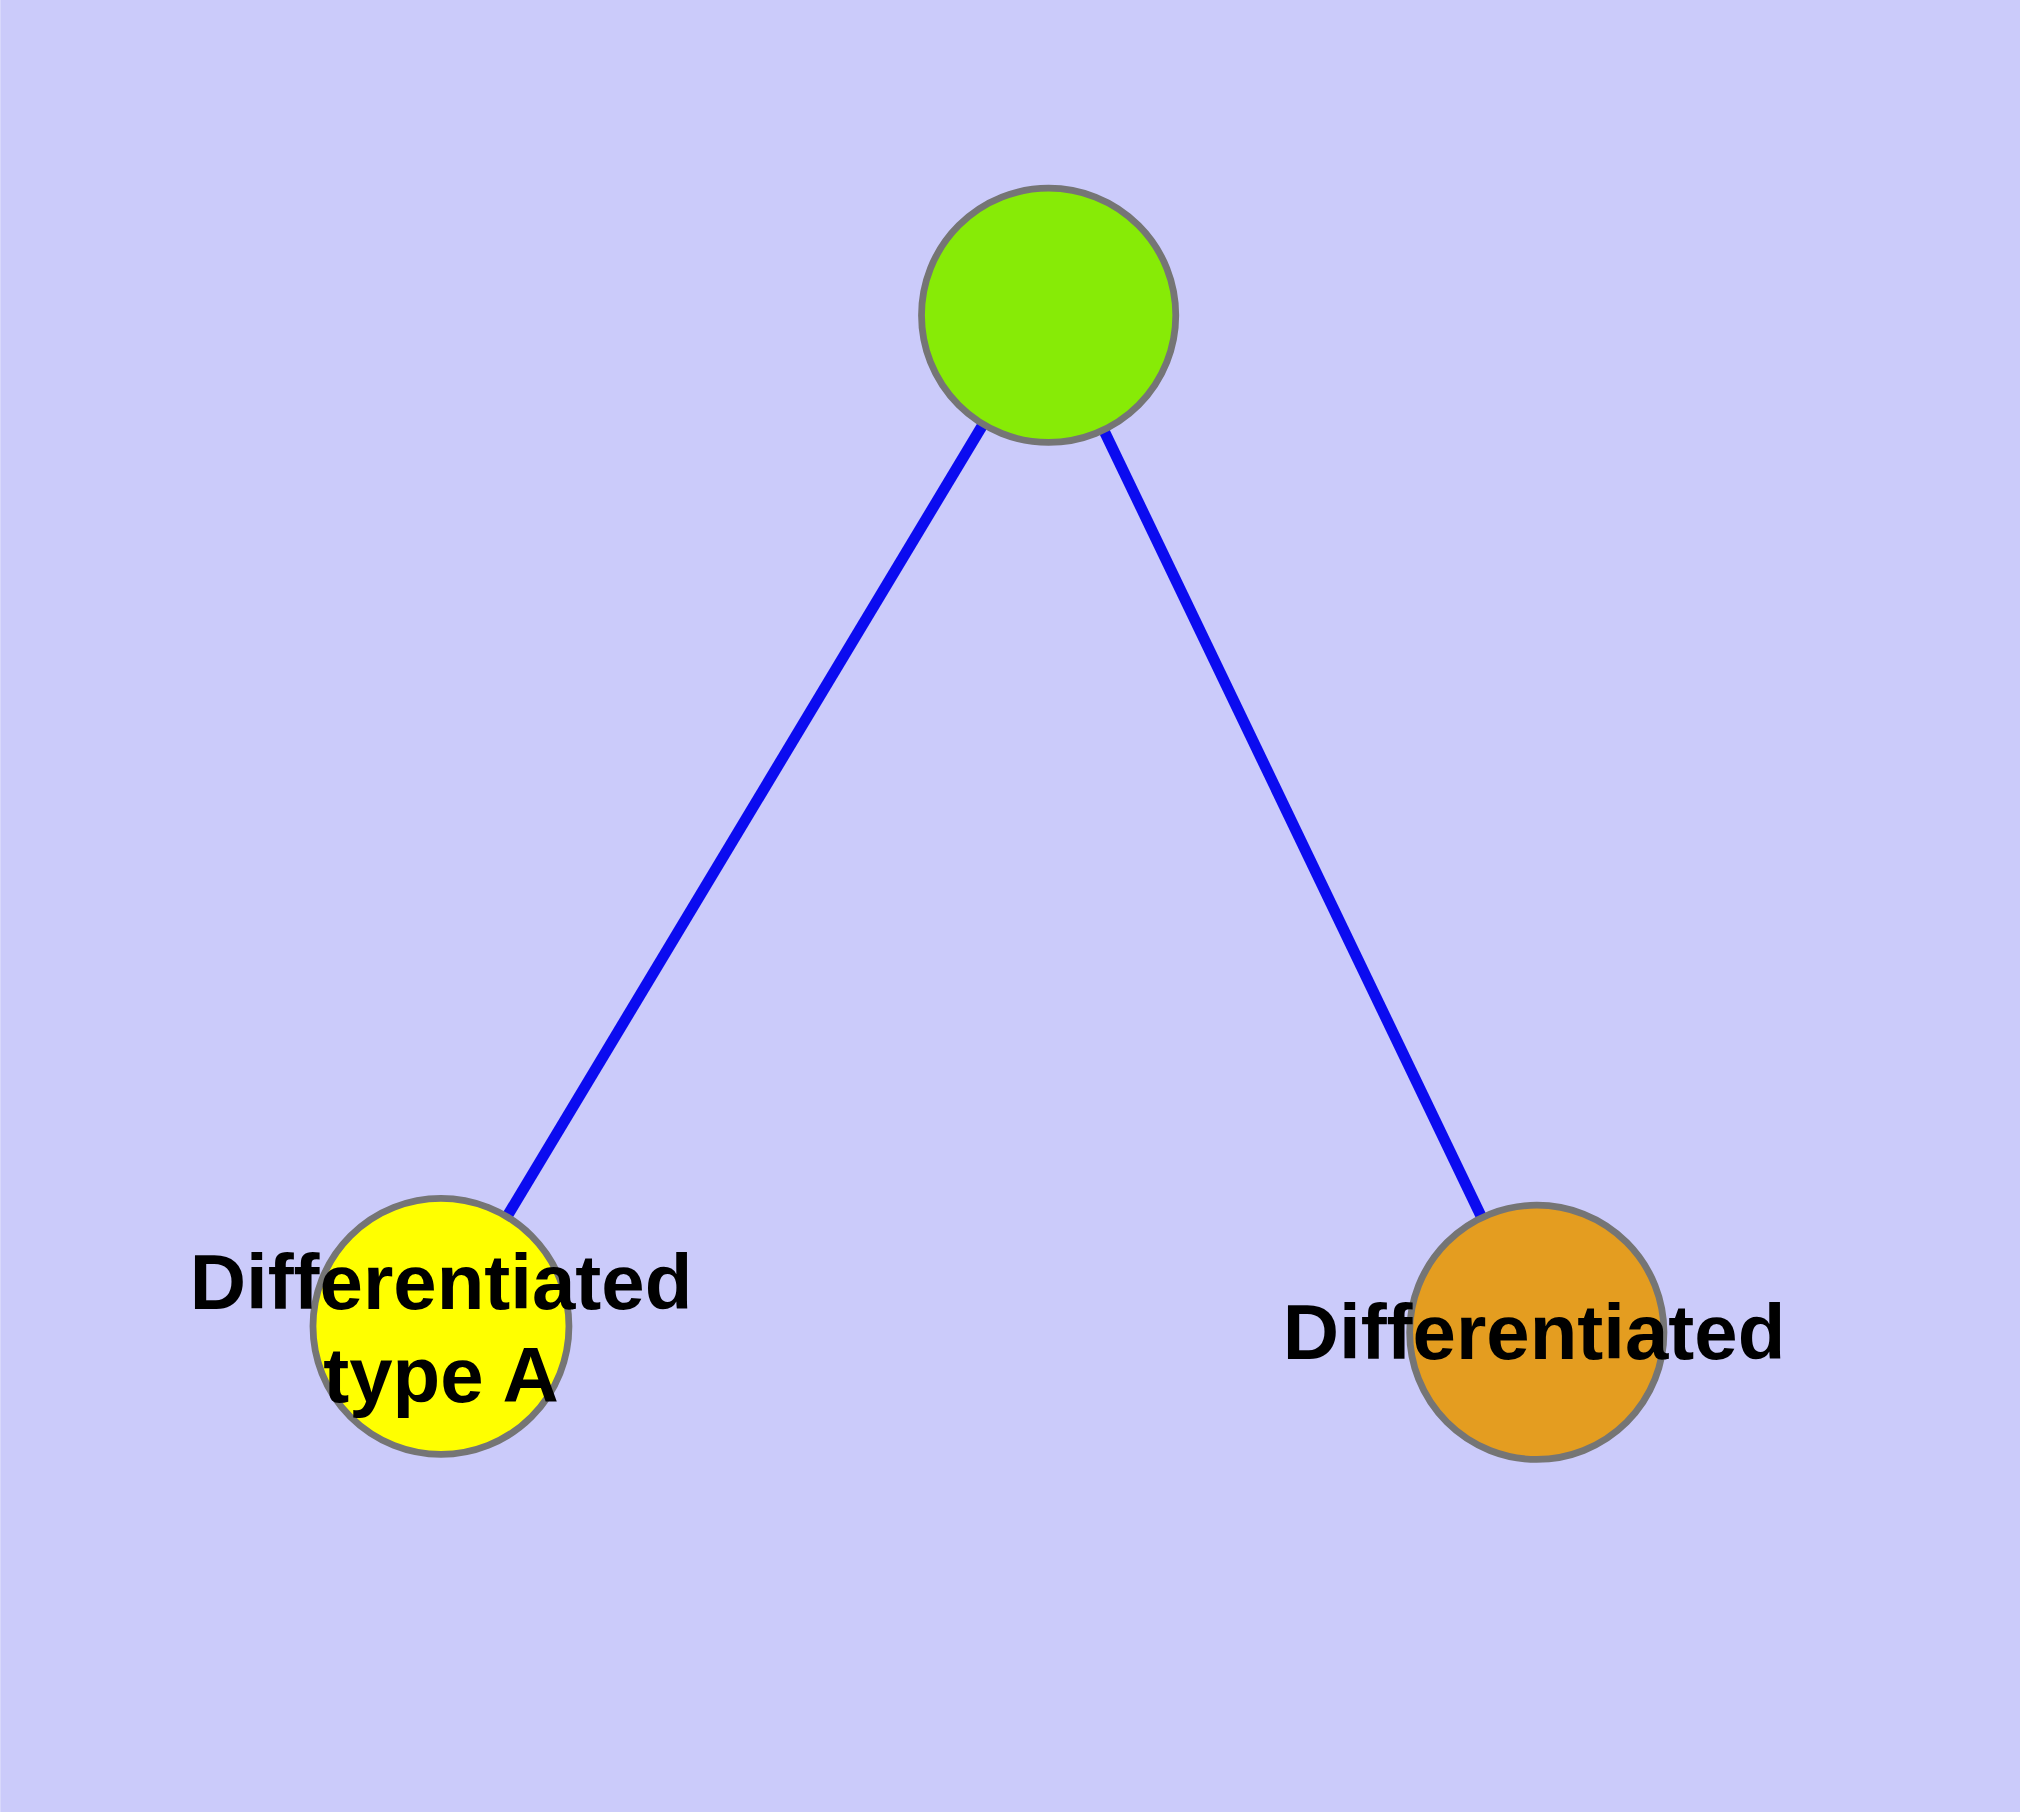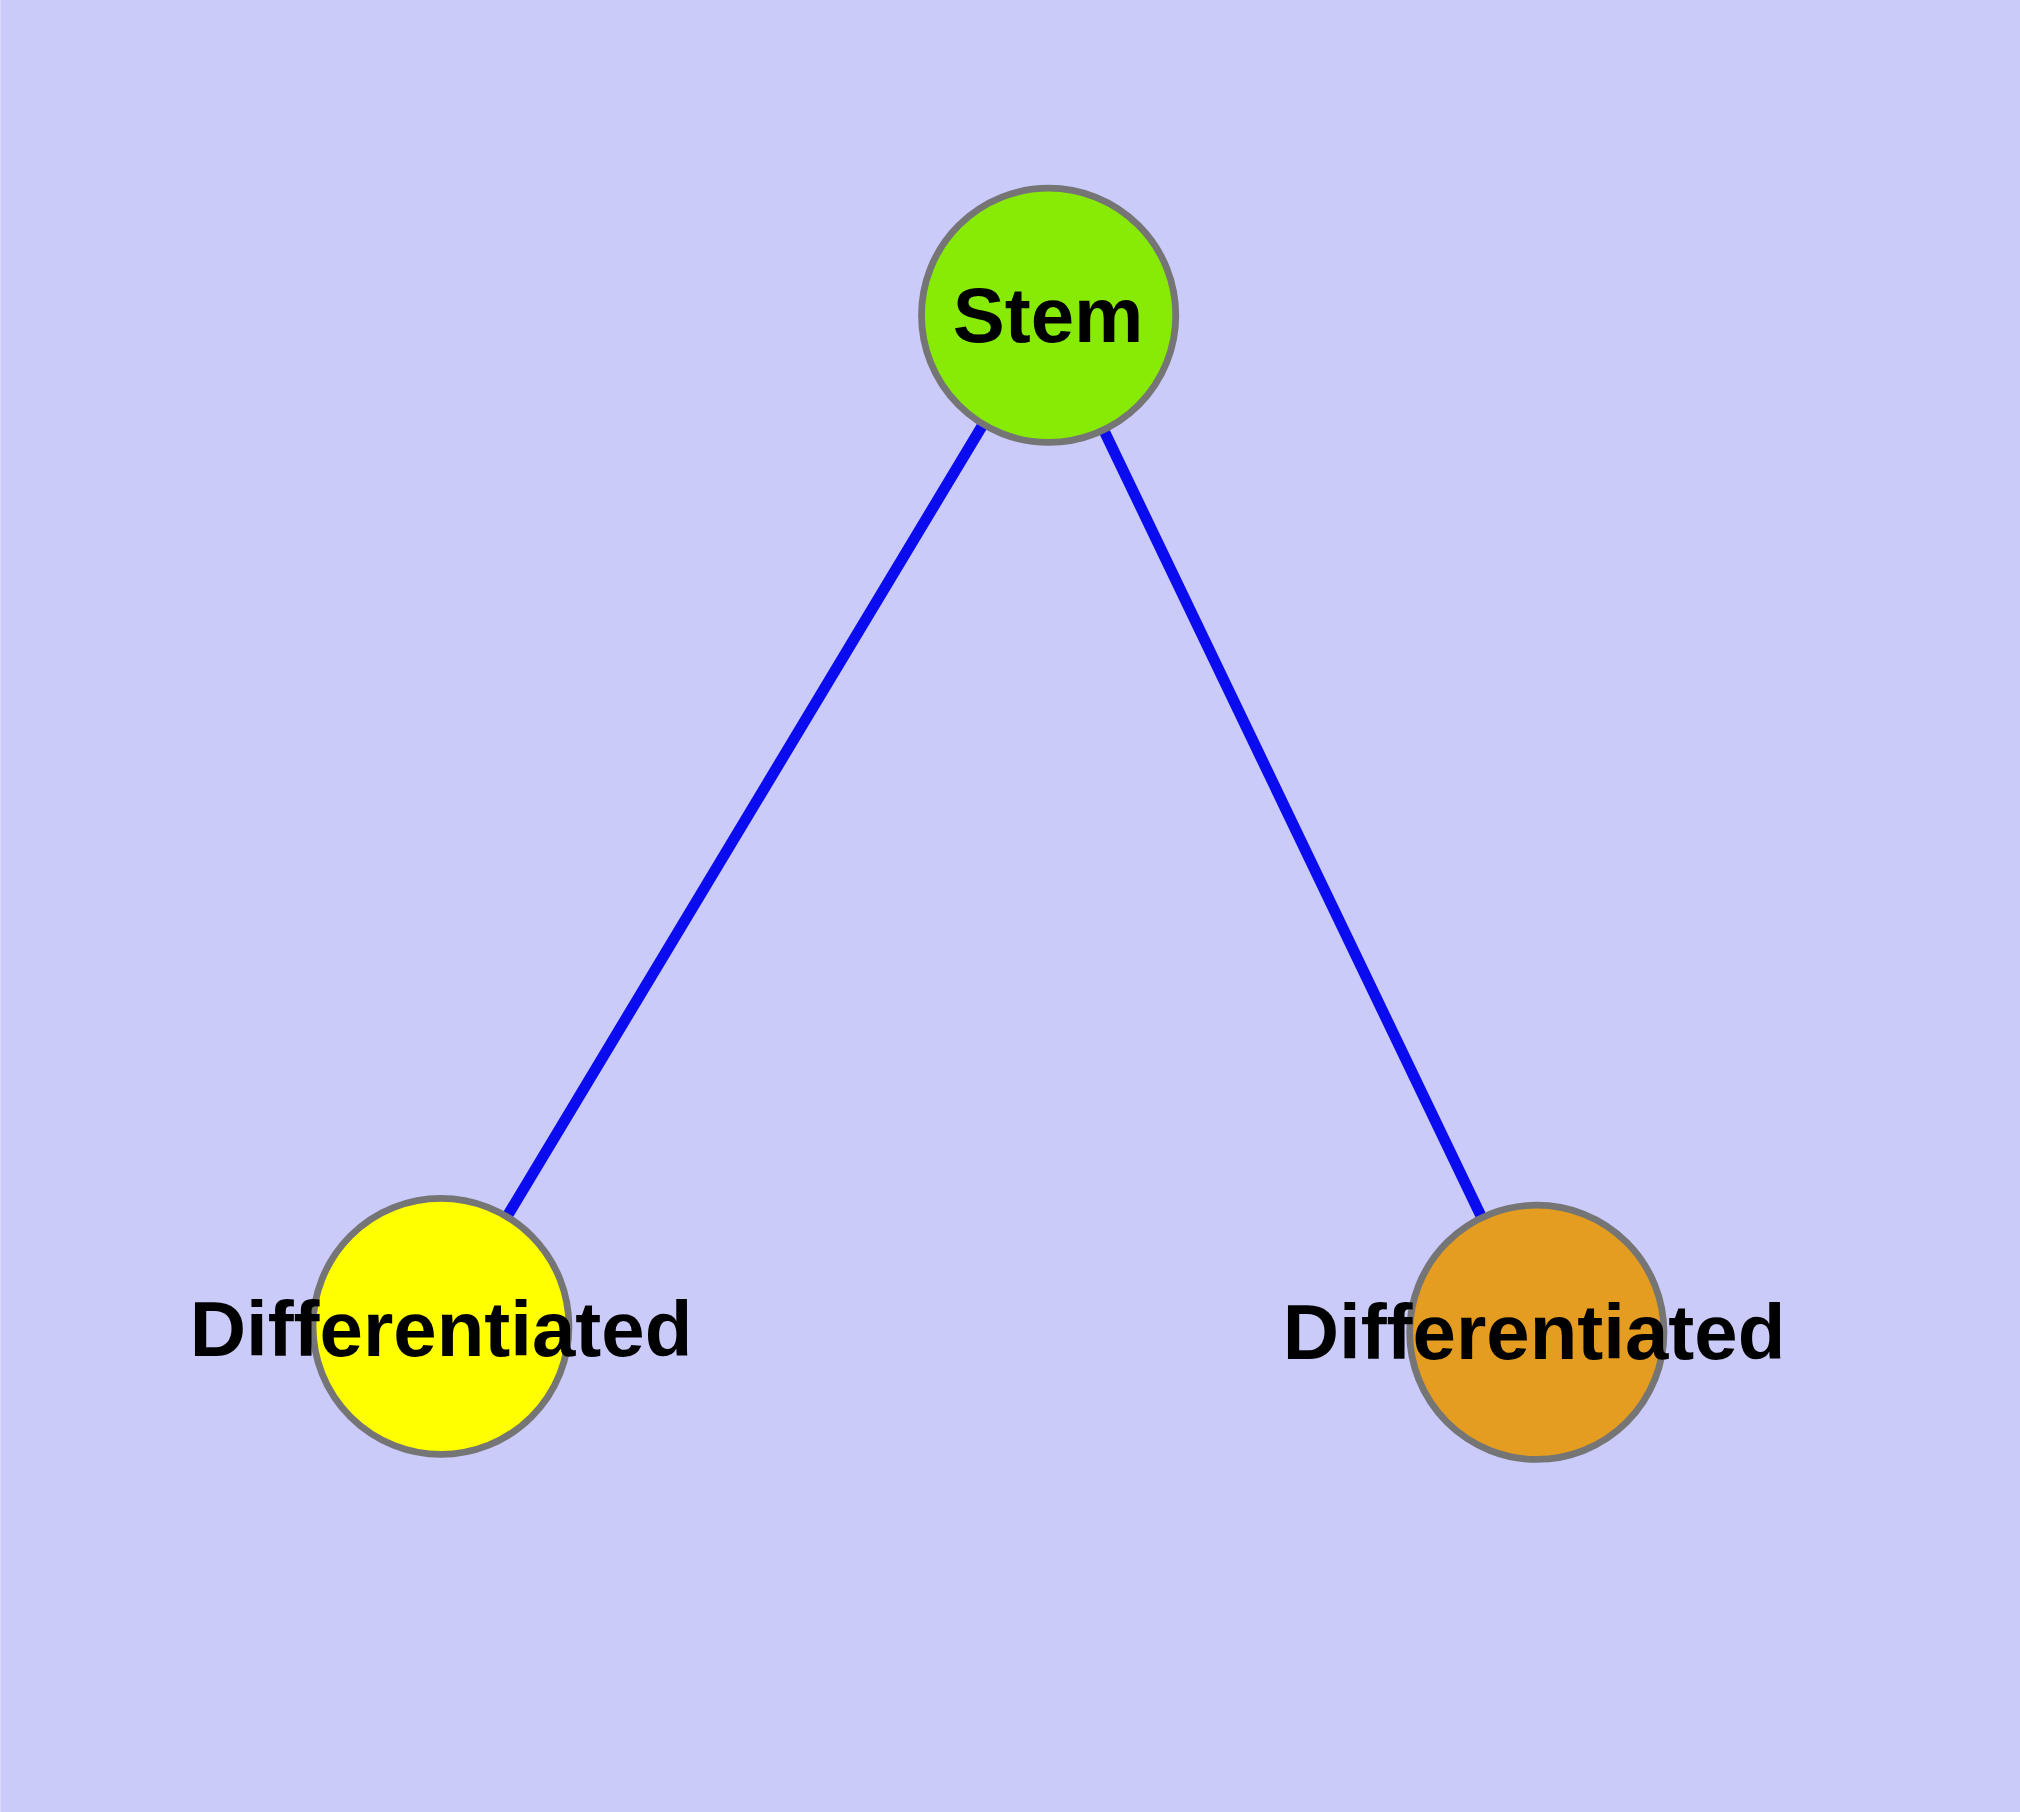--- a/index.html
+++ b/index.html
@@ -56,26 +56,24 @@
 
     <line x1="1237" y1="372" x2="1813" y2="1572" class="edge-line" stroke="#0b0bf0"></line>
 
     <circle cx="1237" cy="372" r="150" class="node-circle" fill="#87eb06" stroke="#757575"></circle>
 
     <circle cx="520" cy="1565" r="151" class="node-circle" fill="#ffff00" stroke="#757575"></circle>
 
     <circle cx="1813" cy="1572" r="150" class="node-circle" fill="#e49d20" stroke="#757575"></circle>
   </svg>
 
-  <div class="node-label" style="left: 1048px; top: 315px;">
-    <span class="line">Stem</span>
-  </div>
 
   <div class="node-label" style="left: 441px; top: 1329px;">
     <span class="line">Differentiated</span>
+    <span class="line">type A</span>
   </div>
 
   <div class="node-label" style="left: 1534px; top: 1332px;">
     <span class="line">Differentiated</span>
   </div>
 
 </div>
 
 
 </body></html>

